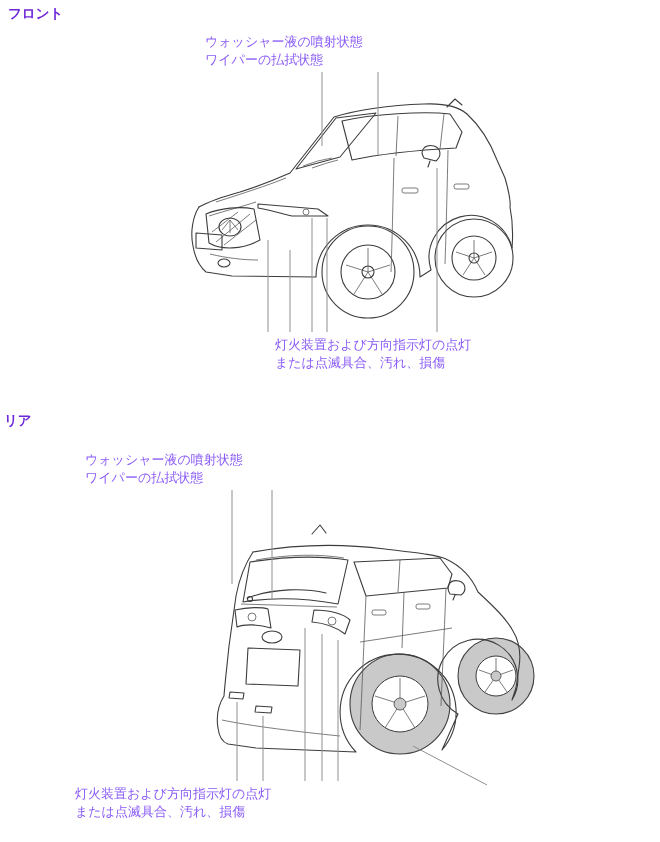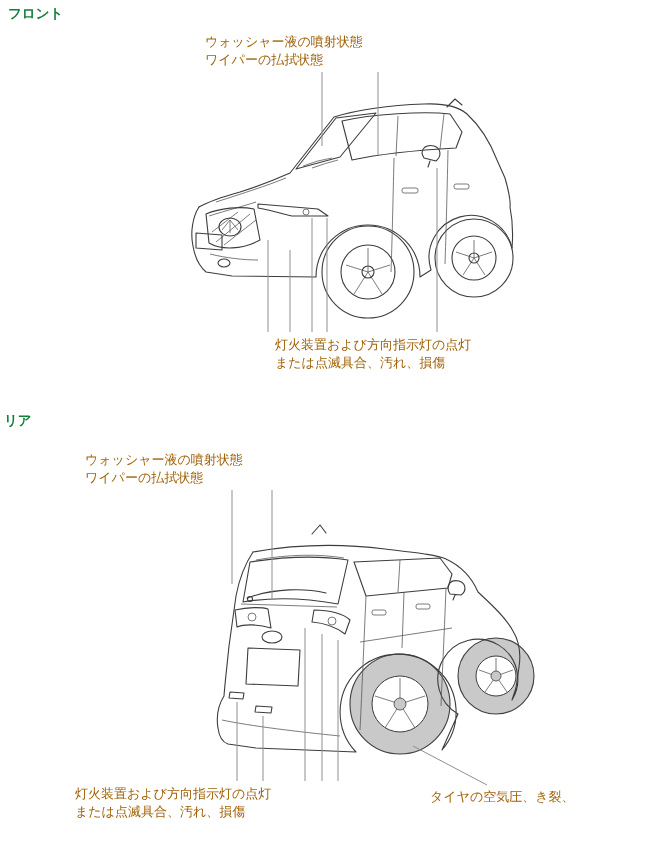--- a/index.html
+++ b/index.html
@@ -7,28 +7,28 @@
     position:relative;
     width:660px;height:842px;
     background:#ffffff;
     font-family:"Liberation Sans","DejaVu Sans",sans-serif;
     overflow:hidden;
   }
   .heading{
     position:absolute;
     font-size:13.5px;
     font-weight:bold;
-    color:#15803d;
+    color:#6d28d9;
     white-space:nowrap;
   }
   .label{
     position:absolute;
     font-size:13px;
     line-height:18px;
-    color:#a16207;
+    color:#8b5cf6;
     white-space:nowrap;
   }
   .art{
     position:absolute;
     left:0;top:0;
     width:660px;height:842px;
     pointer-events:none;
   }
   .car{stroke:#3d3d3d;stroke-width:1.1;fill:none;stroke-linejoin:round;stroke-linecap:round;}
   .thin{stroke:#5a5a5a;stroke-width:0.8;fill:none;}
@@ -181,16 +181,15 @@
     <div>ウォッシャー液の噴射状態</div>
     <div>ワイパーの払拭状態</div>
   </div>
 
   <div class="label" style="left:75px;top:785px;">
     <div>灯火装置および方向指示灯の点灯</div>
     <div>または点滅具合、汚れ、損傷</div>
   </div>
 
   <div class="label" style="left:430px;top:788px;">
-    <div>タイヤの空気圧、き裂、</div>
   </div>
 
 </div>
 
 </body></html>

